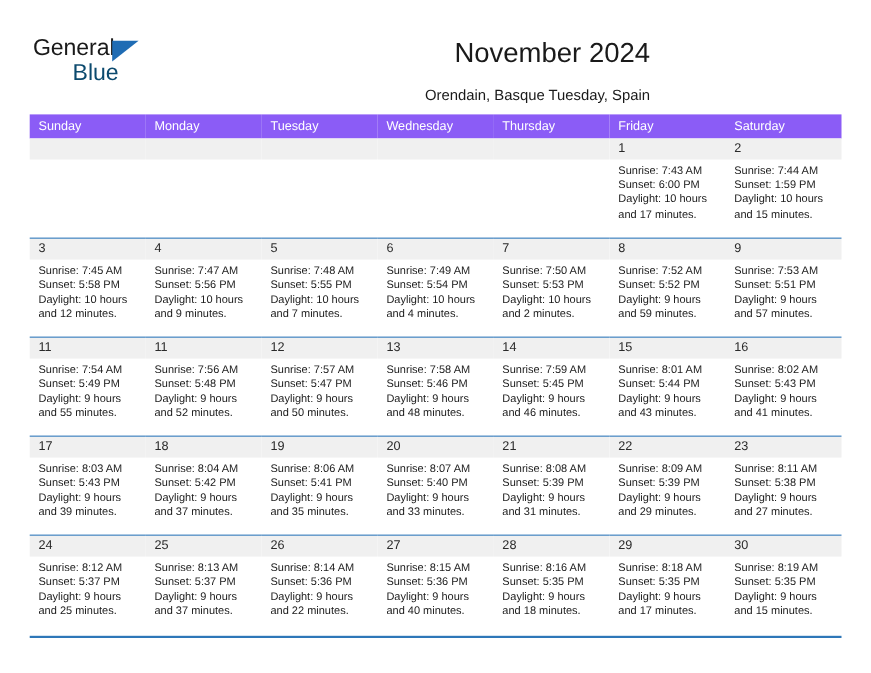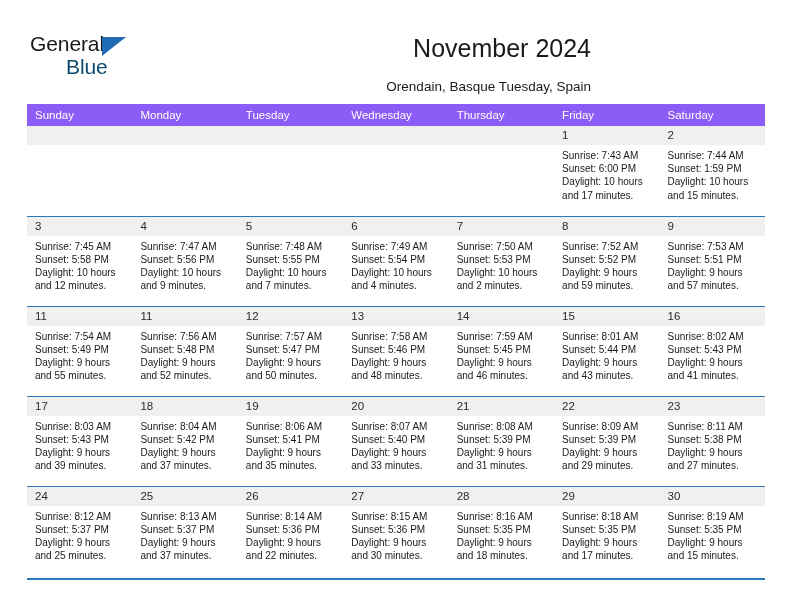--- a/index.html
+++ b/index.html
@@ -440,21 +440,21 @@
                 <span class="ln">Daylight: 9 hours</span>
                 <span class="ln">and 22 minutes.</span>
               </div>
             </td>
             <td class="daycell">
               <div class="datenum-band">27</div>
               <div class="cell-body">
                 <span class="ln">Sunrise: 8:15 AM</span>
                 <span class="ln">Sunset: 5:36 PM</span>
                 <span class="ln">Daylight: 9 hours</span>
-                <span class="ln">and 30 minutes.</span>
+                <span class="ln">and 40 minutes.</span>
               </div>
             </td>
             <td class="daycell">
               <div class="datenum-band">28</div>
               <div class="cell-body">
                 <span class="ln">Sunrise: 8:16 AM</span>
                 <span class="ln">Sunset: 5:35 PM</span>
                 <span class="ln">Daylight: 9 hours</span>
                 <span class="ln">and 18 minutes.</span>
               </div>

